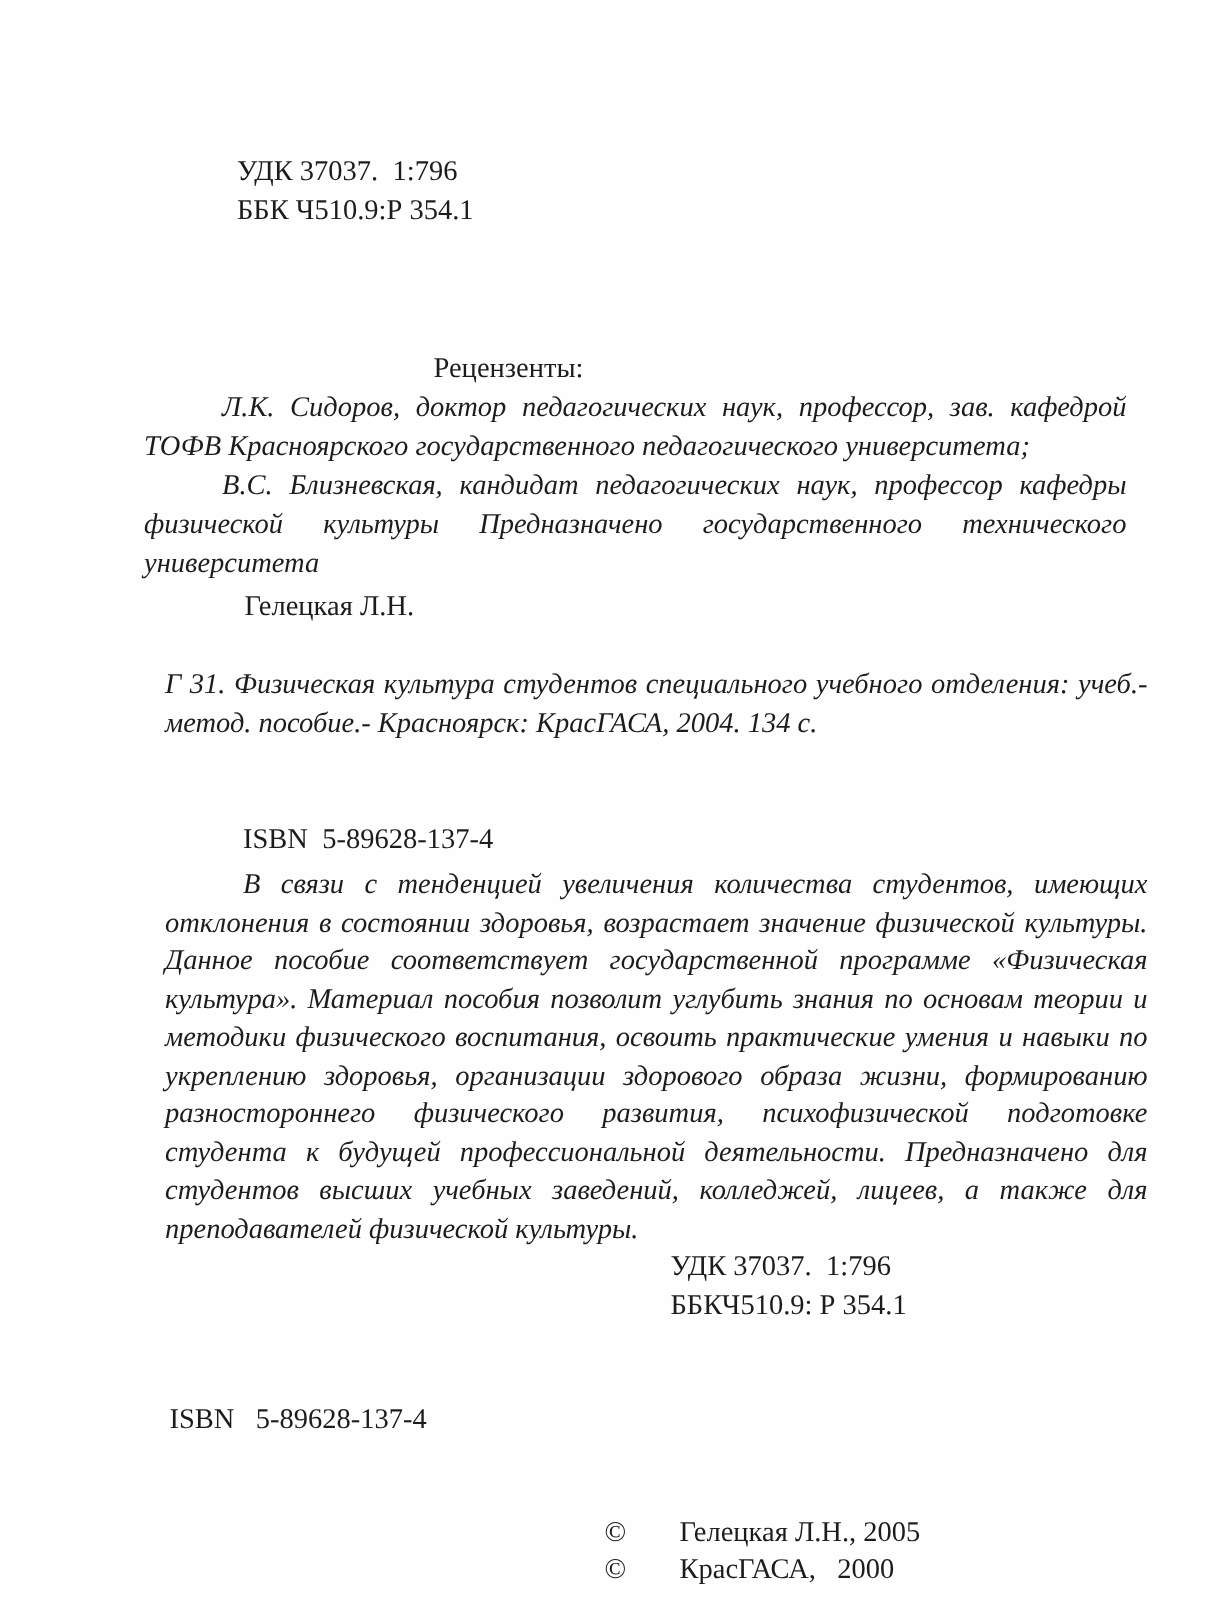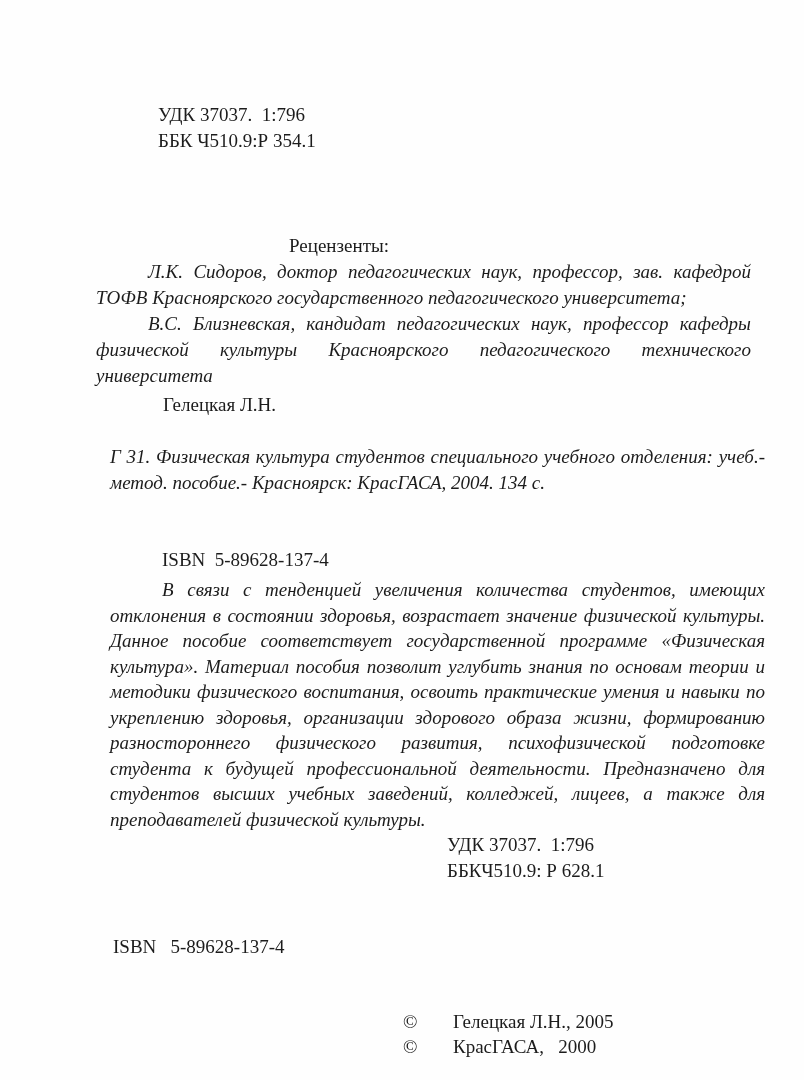--- a/index.html
+++ b/index.html
@@ -46,38 +46,38 @@
 <div class="page">
 
   <div class="block" id="top-codes">
     <div class="pre">УДК 37037.  1:796</div>
     <div class="pre">ББК Ч510.9:Р 354.1</div>
   </div>
 
   <div class="block" id="reviewers">
     <div class="heading">Рецензенты:</div>
     <p class="para">Л.К. Сидоров, доктор педагогических наук, профессор, зав. кафедрой ТОФВ Красноярского государственного педагогического университета;</p>
-    <p class="para">В.С. Близневская, кандидат педагогических наук, профессор кафедры физической культуры Красноярского педагогического технического университета</p>
+    <p class="para">В.С. Близневская, кандидат педагогических наук, профессор кафедры физической культуры Предназначено государственного технического университета</p>
   </div>
 
   <div class="block pre" id="author-line">Гелецкая Л.Н.</div>
 
   <div class="block" id="bib-entry">
     <p class="para">Г 31. Физическая культура студентов специального учебного отделения: учеб.-метод. пособие.- Красноярск: КрасГАСА, 2004.  134 с.</p>
   </div>
 
   <div class="block pre" id="isbn-top">ISBN  5-89628-137-4</div>
 
   <div class="block" id="annotation-block">
     <p class="para">В связи с тенденцией увеличения количества студентов, имеющих отклонения в состоянии здоровья, возрастает значение физической культуры. Данное пособие соответствует государственной программе «Физическая культура». Материал пособия позволит углубить знания по основам теории и методики физического воспитания, освоить практические умения и навыки по укреплению здоровья, организации здорового образа жизни, формированию разностороннего физического развития, психофизической подготовке студента к будущей профессиональной деятельности. Предназначено для студентов высших учебных заведений, колледжей, лицеев, а также для преподавателей физической культуры.</p>
   </div>
 
   <div class="block" id="codes-bottom">
     <div class="pre">УДК 37037.  1:796</div>
-    <div class="pre">ББКЧ510.9: Р 628.1</div>
+    <div class="pre">ББКЧ510.9: Р 354.1</div>
   </div>
 
   <div class="block pre" id="isbn-bottom">ISBN   5-89628-137-4</div>
 
   <div class="block" id="copyright">
     <div class="c-row">
       <span class="c-symbol">©</span>
       <span class="pre">Гелецкая Л.Н., 2005</span>
     </div>
     <div class="c-row">

